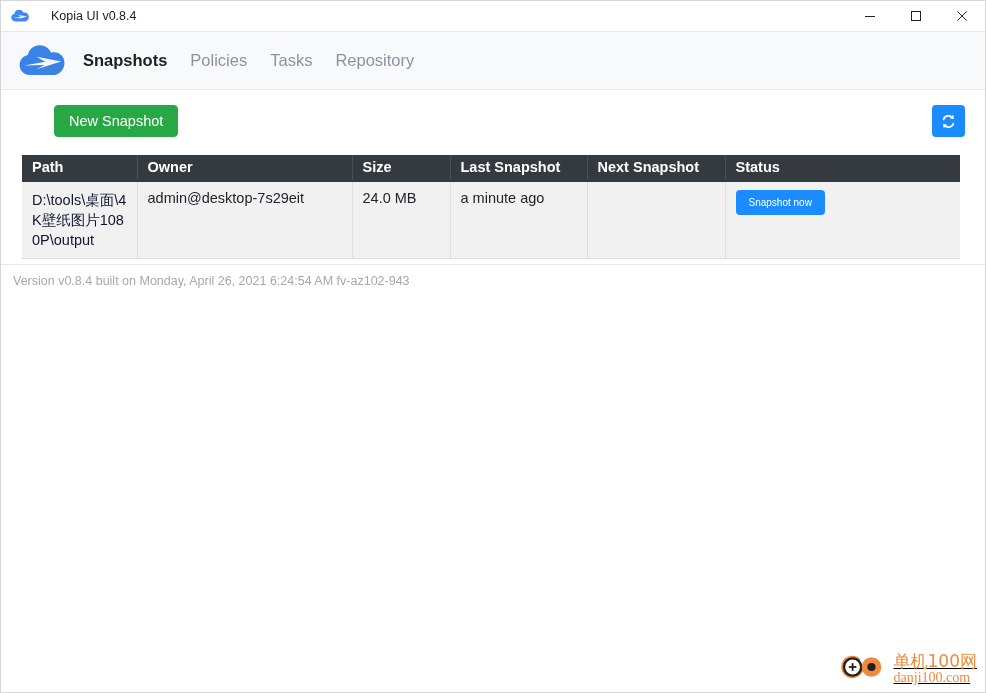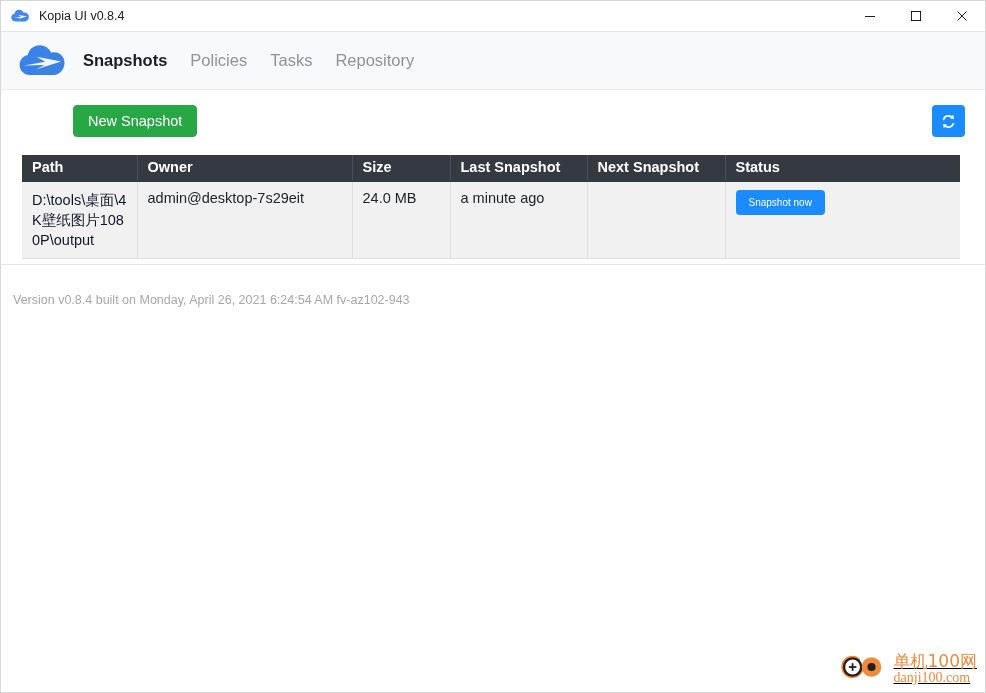--- a/index.html
+++ b/index.html
@@ -28,21 +28,21 @@
     align-items: center;
     background: #ffffff;
     border-bottom: 1px solid #e4e6e8;
     -webkit-user-select: none;
     user-select: none;
   }
   .titlebar-left {
     display: flex;
     align-items: center;
     padding-left: 10px;
-    gap: 10px;
+    gap: 22px;
     flex: 1 1 auto;
     min-width: 0;
   }
   .title-logo { width: 18px; height: 14px; display: block; flex: none; }
   .titlebar-text {
     font-size: 12.5px;
     color: #202124;
     white-space: nowrap;
   }
   .win-controls { display: flex; height: 31px; flex: none; }
@@ -102,21 +102,21 @@
   .dropdown-btn .caret {
     width: 0; height: 0;
     border-left: 4px solid transparent;
     border-right: 4px solid transparent;
     border-top: 5px solid #1a7ff0;
     margin-left: 2px;
   }
   .people-icon { width: 17px; height: 13px; display: block; }
 
   .new-snapshot-btn {
-    margin-left: 47px;
+    margin-left: 28px;
     height: 32px;
     padding: 0 14px;
     border: 1px solid #28a745;
     border-radius: 4px;
     background: #28a745;
     color: #ffffff;
     font-size: 14.5px;
     font-family: inherit;
     cursor: pointer;
     white-space: nowrap;
@@ -199,21 +199,21 @@
   .footer-divider {
     position: absolute;
     left: 0;
     right: 0;
     top: 263px;
     border-top: 1px solid #e6e6e6;
   }
   .footer-version {
     position: absolute;
     left: 12px;
-    top: 292px;
+    top: 273px;
     font-size: 12.5px;
     color: #a8a8a8;
     white-space: nowrap;
   }
 
   
   .watermark {
     position: absolute;
     right: 8px;
     bottom: 4px;

